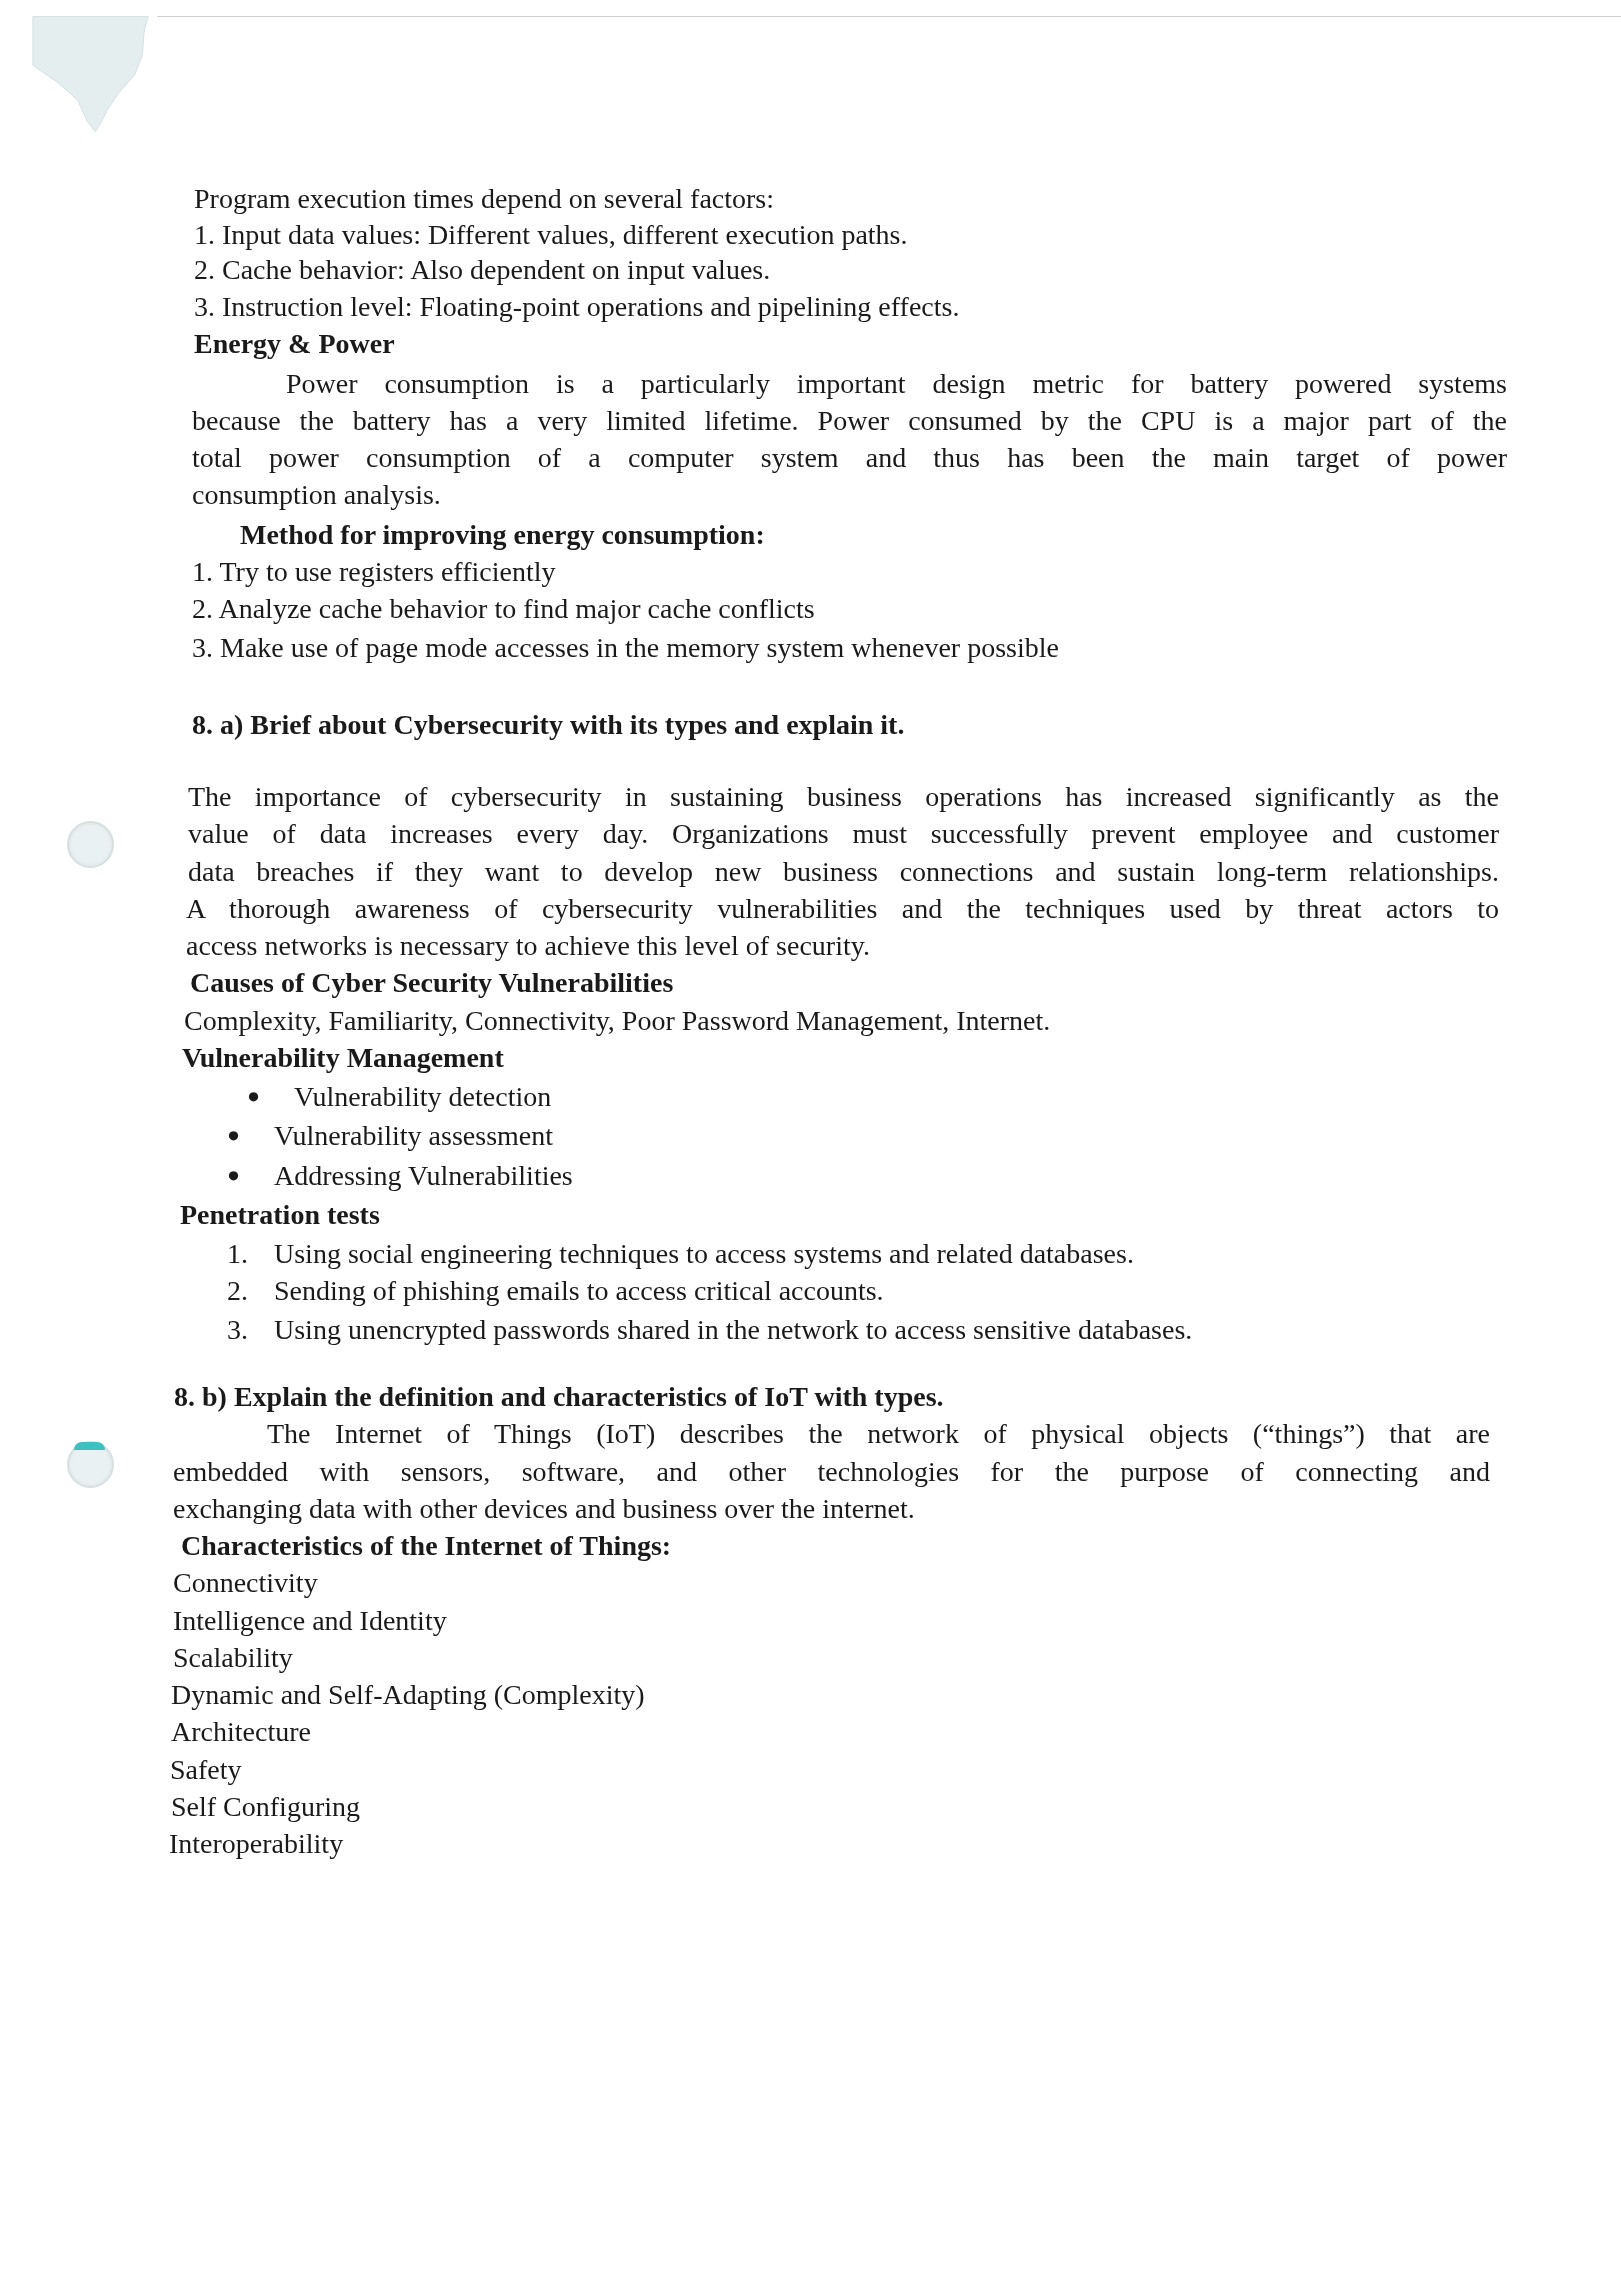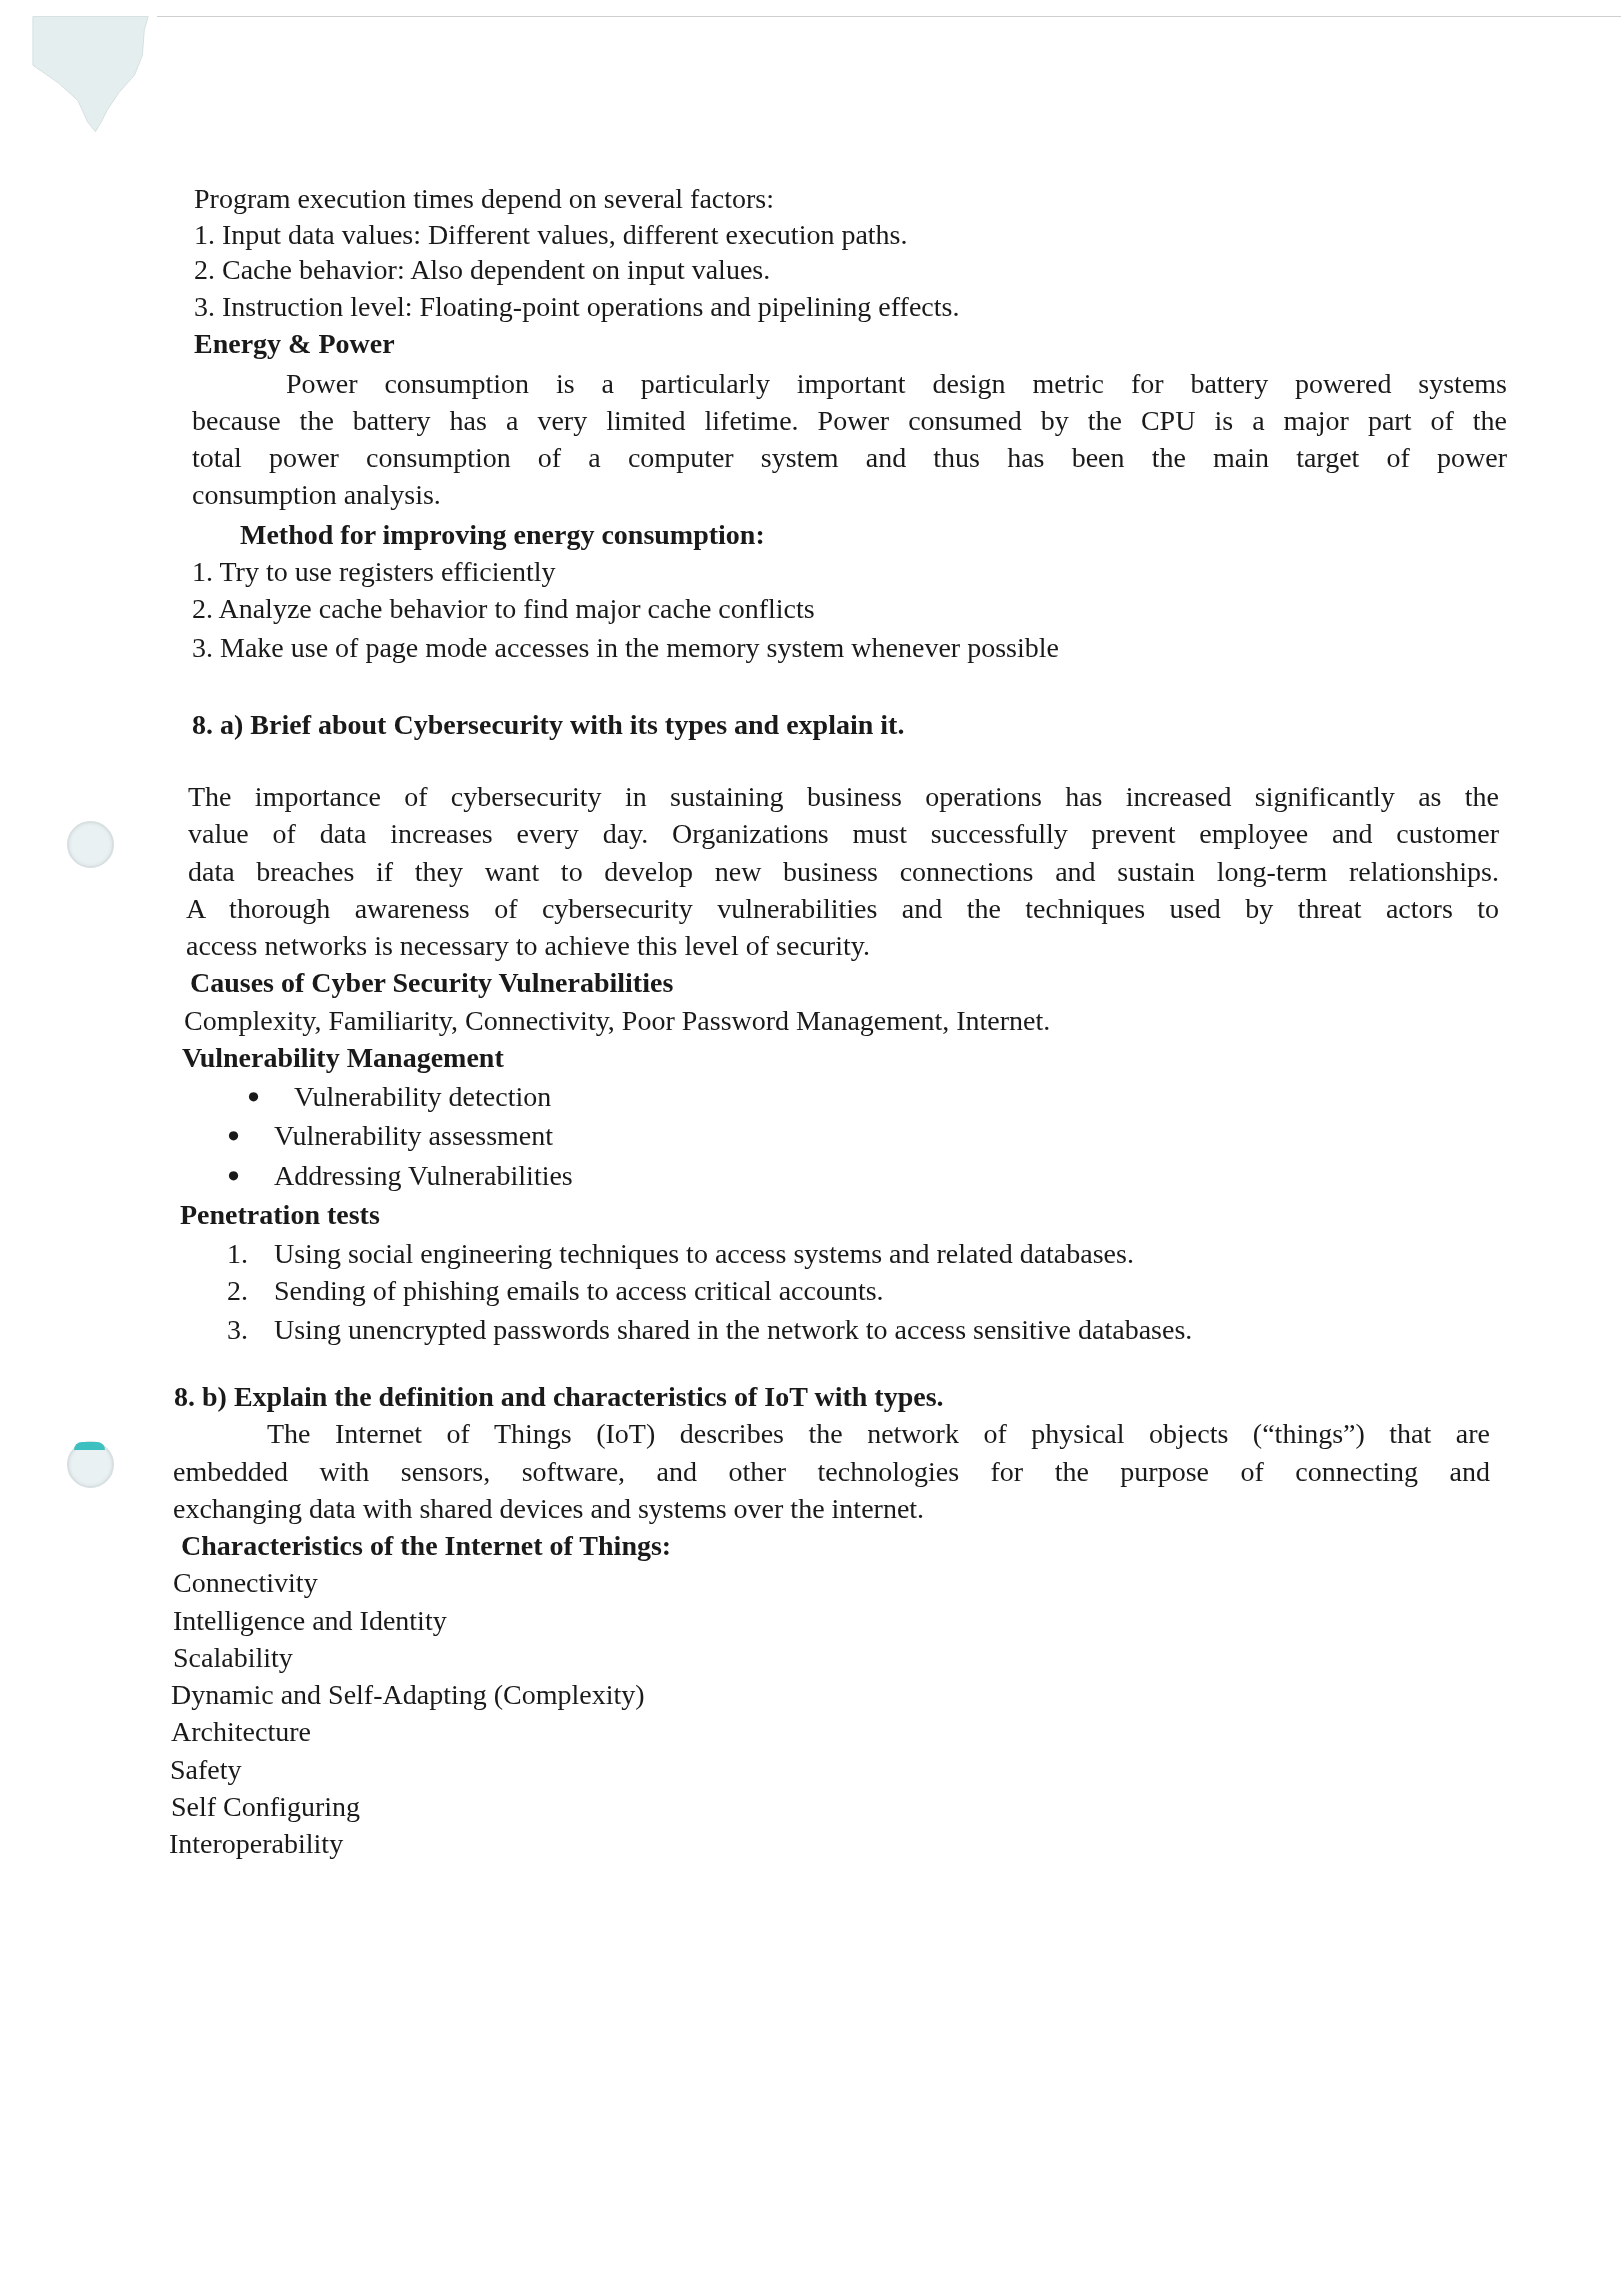--- a/index.html
+++ b/index.html
@@ -79,21 +79,21 @@
   <div class="line" style="left:227px; top:1274px;">
     <span class="num">2.</span><span>Sending of phishing emails to access critical accounts.</span>
   </div>
   <div class="line" style="left:227px; top:1313px;">
     <span class="num">3.</span><span>Using unencrypted passwords shared in the network to access sensitive databases.</span>
   </div>
 
   <div class="line bold" style="left:174px; top:1380px;">8. b) Explain the definition and characteristics of IoT with types.</div>
   <div class="line just" style="left:267px; top:1417px; width:1223px;">The Internet of Things (IoT) describes the network of physical objects (“things”) that are</div>
   <div class="line just" style="left:173px; top:1455px; width:1317px;">embedded with sensors, software, and other technologies for the purpose of connecting and</div>
-  <div class="line" style="left:173px; top:1492px;">exchanging data with shared devices and systems over the internet.</div>
+  <div class="line" style="left:173px; top:1492px;">exchanging data with other devices and business over the internet.</div>
 
   <div class="line bold" style="left:181px; top:1529px;text-align:right;">Characteristics of the Internet of Things:</div>
   <div class="line" style="left:173px; top:1566px;">Connectivity</div>
   <div class="line" style="left:173px; top:1604px;">Intelligence and Identity</div>
   <div class="line" style="left:173px; top:1641px;">Scalability</div>
   <div class="line" style="left:171px; top:1678px;">Dynamic and Self-Adapting (Complexity)</div>
   <div class="line" style="left:171px; top:1715px;">Architecture</div>
   <div class="line" style="left:170px; top:1753px;">Safety</div>
   <div class="line" style="left:171px; top:1790px;">Self Configuring</div>
   <div class="line" style="left:169px; top:1827px;">Interoperability</div>

